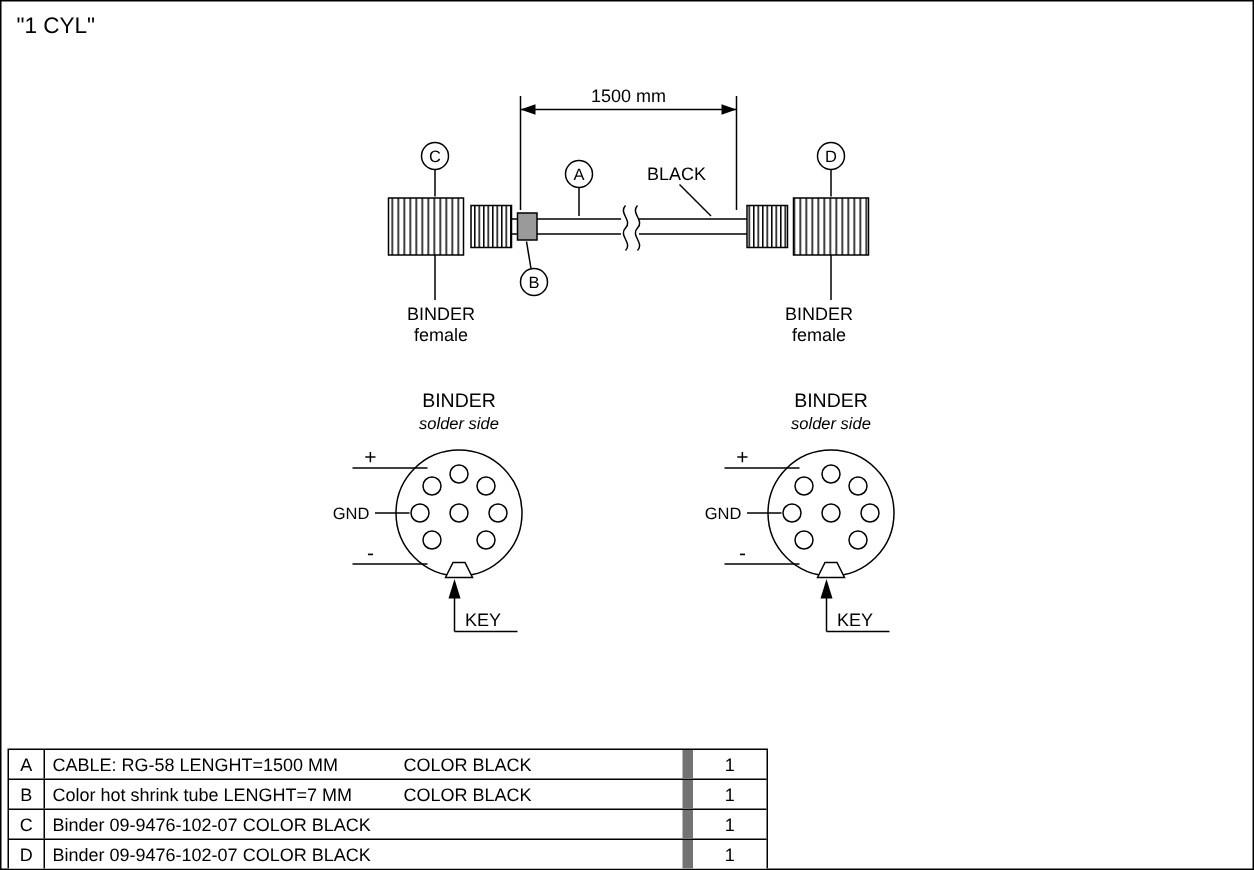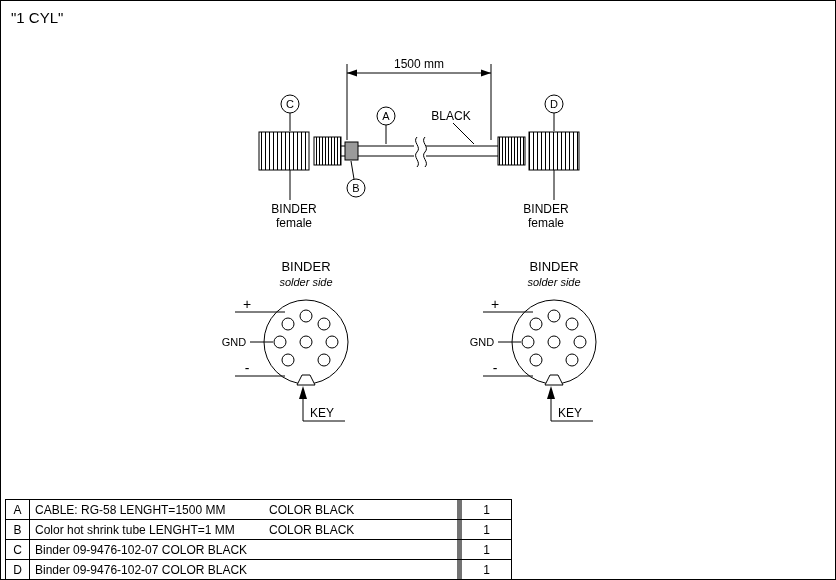--- a/index.html
+++ b/index.html
@@ -13,21 +13,21 @@
   .it{font-style:italic}
   .ln { stroke:#000; stroke-width:1; fill:none; }
   .sh { stroke:#000; stroke-width:1; fill:#fff; }
   .fl { fill:#000; stroke:none; }
   .tube { stroke:#000; stroke-width:1; fill:#9a9a9a; }
   
   .parts-table { position:absolute; left:4px; top:498px; width:507px; border:1px solid #000; font-size:12px; background:#fff; }
   .prow { display:flex; height:20px; border-bottom:1px solid #000; }
   .prow:last-child { border-bottom:none; }
   .cell-ref { width:24px; border-right:1px solid #000; display:flex; align-items:center; justify-content:center; }
-  .cell-desc { width:432px; border-right:5px solid #737373; position:relative; display:flex; align-items:center; padding-left:5px; }
+  .cell-desc { width:432px; border-right:7px solid #737373; position:relative; display:flex; align-items:center; padding-left:5px; }
   .cell-color { position:absolute; left:239px; }
   .cell-qty { flex:1; display:flex; align-items:center; justify-content:center; }
 </style>
 </head>
 <body>
 
 <div class="page">
 
   <div class="title">"1 CYL"</div>
 
@@ -158,21 +158,21 @@
       <div class="cell-ref">A</div>
       <div class="cell-desc">
         <span>CABLE: RG-58 LENGHT=1500 MM</span>
         <span class="cell-color">COLOR BLACK</span>
       </div>
       <div class="cell-qty">1</div>
     </div>
     <div class="prow">
       <div class="cell-ref">B</div>
       <div class="cell-desc">
-        <span>Color hot shrink tube  LENGHT=1 MM</span>
+        <span>Color hot shrink tube  LENGHT=7 MM</span>
         <span class="cell-color">COLOR BLACK</span>
       </div>
       <div class="cell-qty">1</div>
     </div>
     <div class="prow">
       <div class="cell-ref">C</div>
       <div class="cell-desc">
         <span>Binder 09-9476-102-07 COLOR BLACK</span>
         <span class="cell-color"></span>
       </div>

